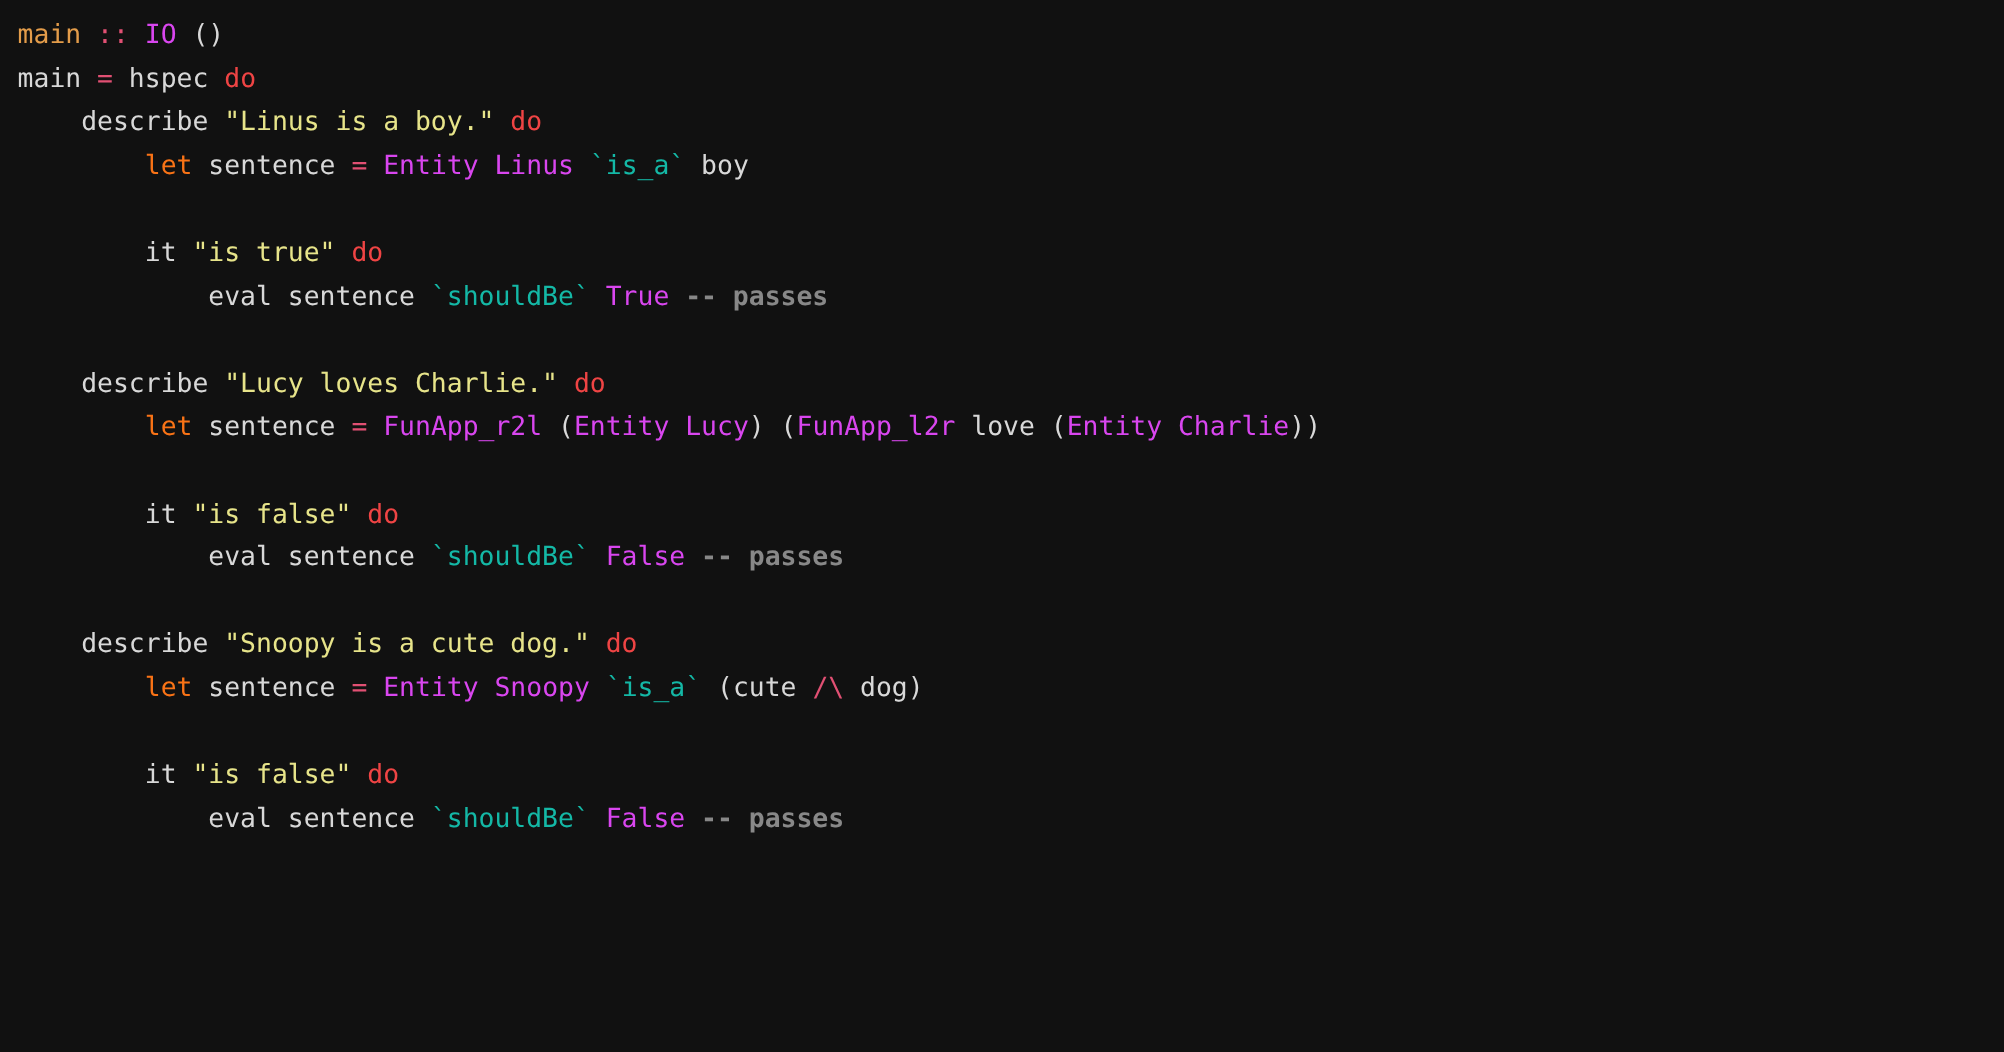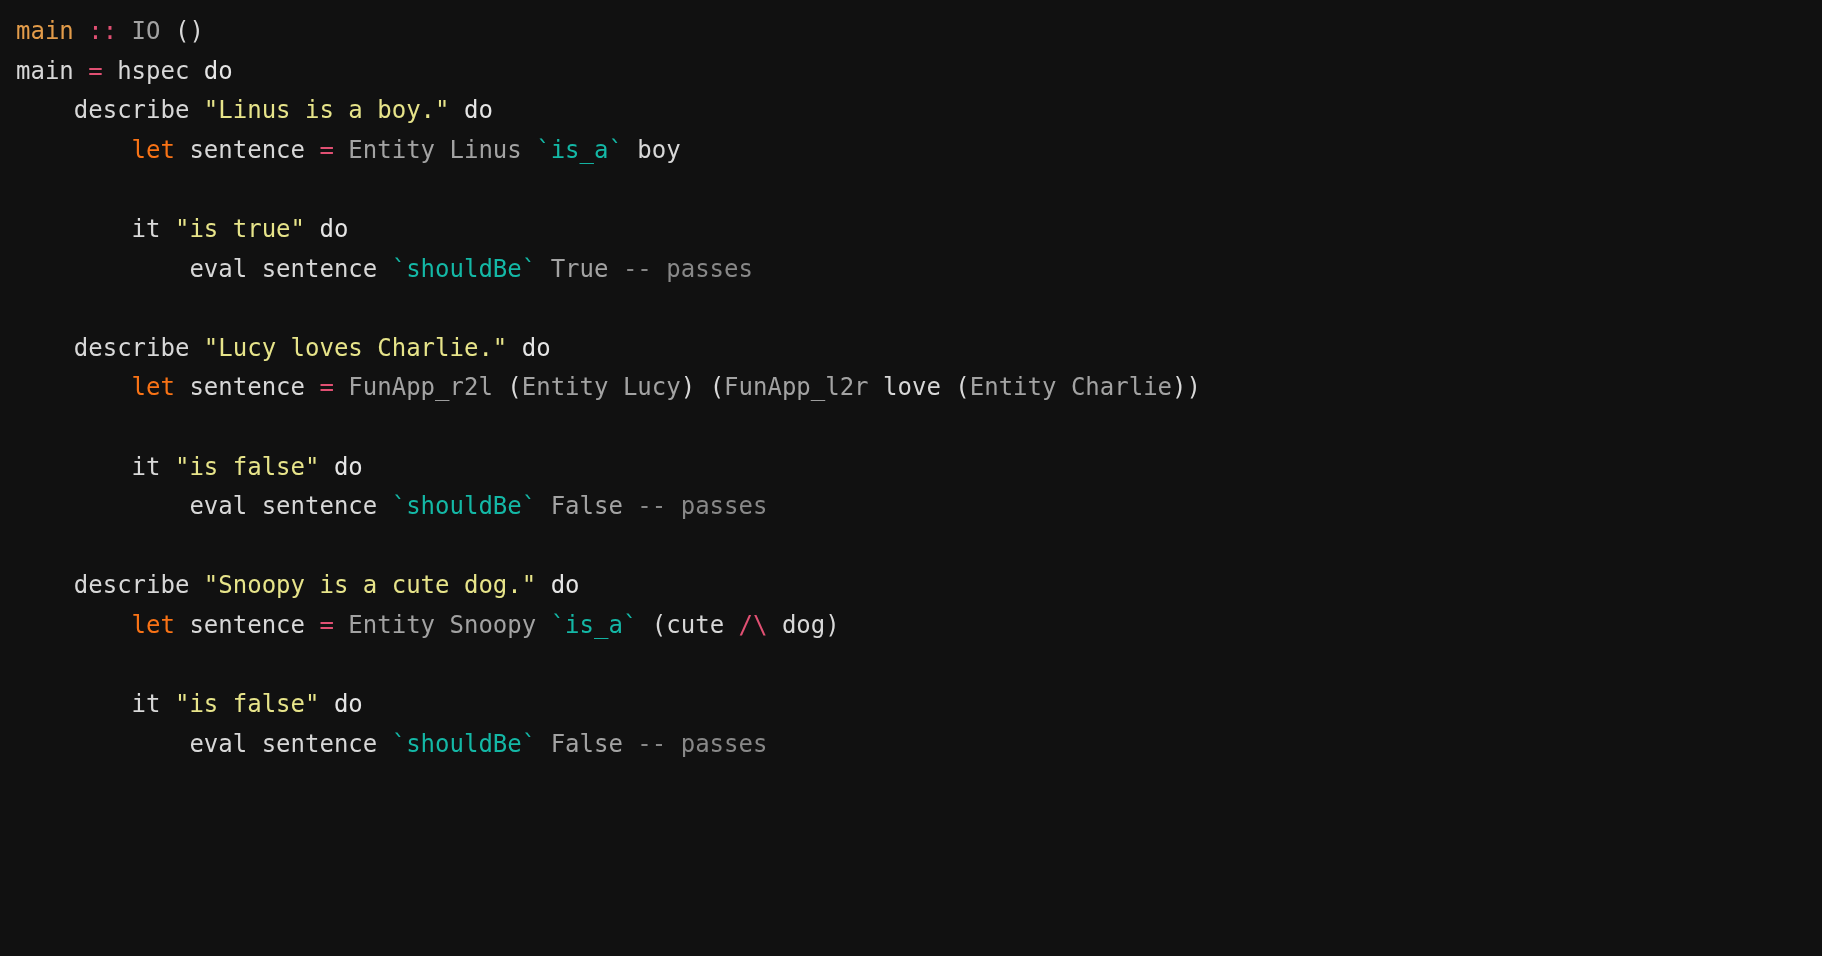--- a/index.html
+++ b/index.html
@@ -6,27 +6,27 @@
     margin: 0;
     padding: 12px 16px;
     background: #111111;
     font-family: "SF Mono", "Menlo", "Monaco", "Consolas", monospace;
     font-size: 24px;
     line-height: 1.65;
     color: #d8d8d8;
     white-space: pre;
   }
   .tok-fn   { color: #e39c4a; }   
-  .tok-type { color: #a3a3a3; }   
-  .tok-kw   { color: #e5e5e5; }   
+  .tok-type { color: #d946ef; }   
+  .tok-kw   { color: #ef4444; }   
   .tok-op   { color: #e15073; }   
   .tok-str  { color: #e7e48a; }   
   .tok-id   { color: #d8d8d8; }   
   .tok-sp   { color: #f97316; }   
-  .tok-cmt  { color: #888888; }   
+  .tok-cmt  { color: #888888; font-weight: bold; }   
   .tok-par  { color: #d8d8d8; }
   .tok-bt   { color: #14b8a6; }   
 </style>
 </head>
 <body><div id="code"><div><span class="tok-fn">main</span><span class="tok-id"> </span><span class="tok-op">::</span><span class="tok-id"> </span><span class="tok-type">IO</span><span class="tok-id"> </span><span class="tok-par">()</span></div><div><span class="tok-id">main </span><span class="tok-op">=</span><span class="tok-id"> hspec </span><span class="tok-kw">do</span></div><div><span class="tok-id">    describe </span><span class="tok-str">"Linus is a boy."</span><span class="tok-id"> </span><span class="tok-kw">do</span></div><div><span class="tok-id">        </span><span class="tok-sp">let</span><span class="tok-id"> sentence </span><span class="tok-op">=</span><span class="tok-id"> </span><span class="tok-type">Entity</span><span class="tok-id"> </span><span class="tok-type">Linus</span><span class="tok-id"> </span><span class="tok-bt">`is_a`</span><span class="tok-id"> boy</span></div><div>&nbsp;</div><div><span class="tok-id">        it </span><span class="tok-str">"is true"</span><span class="tok-id"> </span><span class="tok-kw">do</span></div><div><span class="tok-id">            eval sentence </span><span class="tok-bt">`shouldBe`</span><span class="tok-id"> </span><span class="tok-type">True</span><span class="tok-id"> </span><span class="tok-cmt">-- passes</span></div><div>&nbsp;</div><div><span class="tok-id">    describe </span><span class="tok-str">"Lucy loves Charlie."</span><span class="tok-id"> </span><span class="tok-kw">do</span></div><div><span class="tok-id">        </span><span class="tok-sp">let</span><span class="tok-id"> sentence </span><span class="tok-op">=</span><span class="tok-id"> </span><span class="tok-type">FunApp_r2l</span><span class="tok-id"> </span><span class="tok-par">(</span><span class="tok-type">Entity</span><span class="tok-id"> </span><span class="tok-type">Lucy</span><span class="tok-par">)</span><span class="tok-id"> </span><span class="tok-par">(</span><span class="tok-type">FunApp_l2r</span><span class="tok-id"> love </span><span class="tok-par">(</span><span class="tok-type">Entity</span><span class="tok-id"> </span><span class="tok-type">Charlie</span><span class="tok-par">))</span></div><div>&nbsp;</div><div><span class="tok-id">        it </span><span class="tok-str">"is false"</span><span class="tok-id"> </span><span class="tok-kw">do</span></div><div><span class="tok-id">            eval sentence </span><span class="tok-bt">`shouldBe`</span><span class="tok-id"> </span><span class="tok-type">False</span><span class="tok-id"> </span><span class="tok-cmt">-- passes</span></div><div>&nbsp;</div><div><span class="tok-id">    describe </span><span class="tok-str">"Snoopy is a cute dog."</span><span class="tok-id"> </span><span class="tok-kw">do</span></div><div><span class="tok-id">        </span><span class="tok-sp">let</span><span class="tok-id"> sentence </span><span class="tok-op">=</span><span class="tok-id"> </span><span class="tok-type">Entity</span><span class="tok-id"> </span><span class="tok-type">Snoopy</span><span class="tok-id"> </span><span class="tok-bt">`is_a`</span><span class="tok-id"> </span><span class="tok-par">(</span><span class="tok-id">cute </span><span class="tok-op">/\</span><span class="tok-id"> dog</span><span class="tok-par">)</span></div><div>&nbsp;</div><div><span class="tok-id">        it </span><span class="tok-str">"is false"</span><span class="tok-id"> </span><span class="tok-kw">do</span></div><div><span class="tok-id">            eval sentence </span><span class="tok-bt">`shouldBe`</span><span class="tok-id"> </span><span class="tok-type">False</span><span class="tok-id"> </span><span class="tok-cmt">-- passes</span></div></div>
 
 
 
 
 

